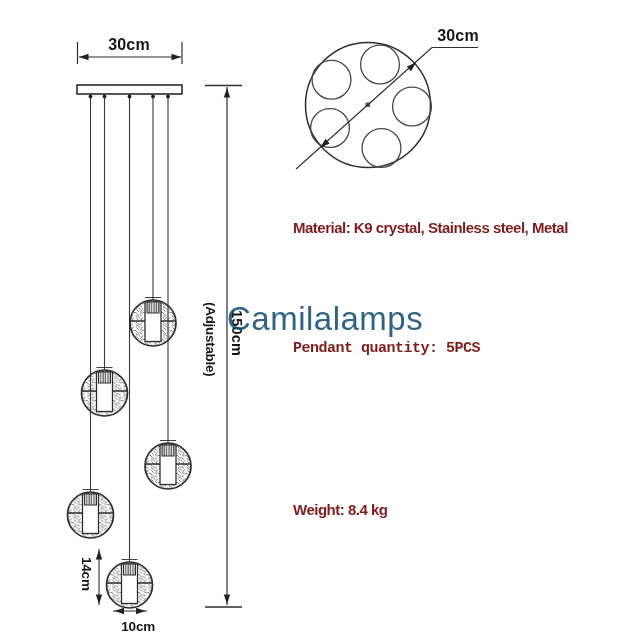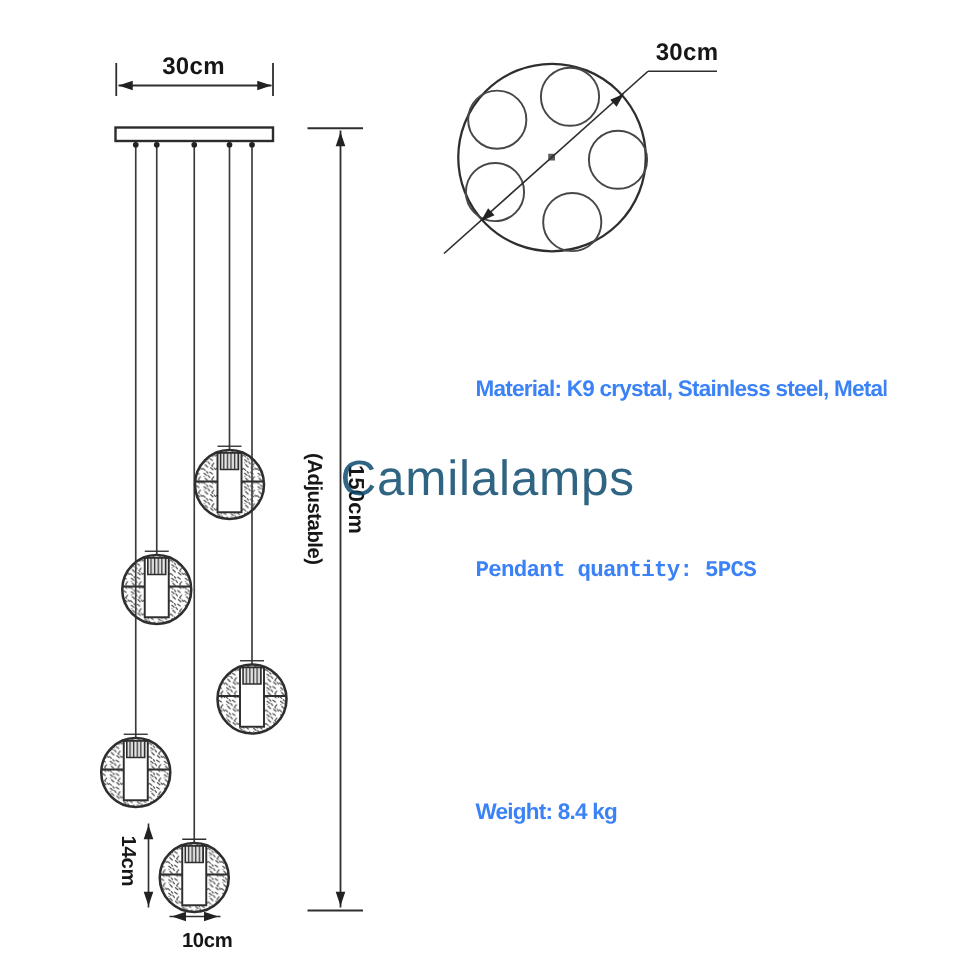--- a/index.html
+++ b/index.html
@@ -8,22 +8,22 @@
     font-family:"Liberation Sans",sans-serif;color:#161616;
   }
   svg{position:absolute;left:0;top:0;}
   .lbl{position:absolute;font-weight:700;color:#161616;white-space:nowrap;line-height:1;}
   .lbl.center{text-align:center;}
   .vert{writing-mode:vertical-rl;}
   .dim-sm{font-size:13.5px;letter-spacing:-0.2px;}
   .dim-md{font-size:14.5px;letter-spacing:0.2px;}
   .dim-lg{font-size:16px;letter-spacing:0.2px;}
   .spec{
-    position:absolute;left:317px;font-size:15px;font-weight:700;
-    letter-spacing:-0.5px;color:#3b82f6;white-space:nowrap;line-height:1.2;margin-top:32px;
+    position:absolute;left:293px;font-size:15px;font-weight:700;
+    letter-spacing:-0.5px;color:#7f1d1d;white-space:nowrap;line-height:1.2;
   }
   .watermark{
     position:absolute;font-size:33px;font-weight:400;color:#0c4a6e;
     opacity:0.85;letter-spacing:0.5px;line-height:1;
   }
 </style>
 </head>
 <body>
 
 <div class="canvas">

